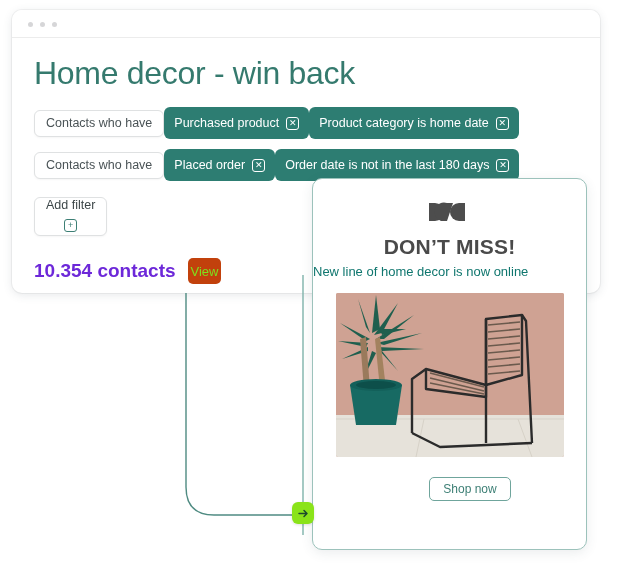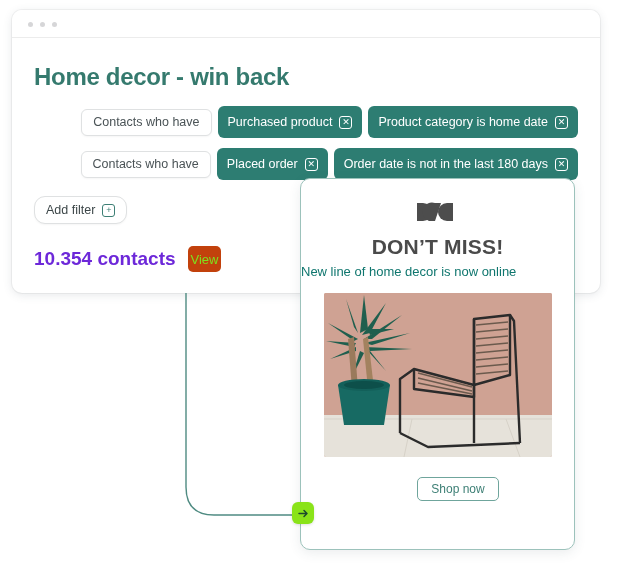--- a/index.html
+++ b/index.html
@@ -42,34 +42,33 @@
   .dot.d2 { left: 28px; }
   .dot.d3 { left: 40px; }
 
   #panel-body {
     position: absolute;
     left: 0; top: 28px; right: 0; bottom: 0;
     padding: 18px 22px 0 22px;
   }
 
   #page-title {
-    font-size: 24px;
-    font-weight: bold;
+    font-size: 32px;
+    font-weight: normal;
     color: #357a6e;
     letter-spacing: -0.3px;
-    margin: 8px 0 16px 0;
+    margin: 0 0 16px 0;
     line-height: 1.1;
   }
 
   .filter-row {
     display: flex;
     align-items: center;
-    gap: 6px;
+    gap: 0;
     margin-bottom: 10px;
-    justify-content: flex-end;
   }
   .pill-plain {
     display: inline-flex;
     align-items: center;
     height: 27px;
     padding: 0 11px;
     border: 1px solid #dfe1e2;
     border-radius: 6px;
     background: #fff;
     color: #4a5356;
@@ -104,29 +103,30 @@
   #action-row {
     display: flex;
     align-items: center;
     gap: 9px;
     margin-top: 16px;
   }
   .btn-outline-gray {
     display: inline-flex;
     align-items: center;
     gap: 7px;
-    height: 28px;
+    height: 39px;
     padding: 0 11px;
     border: 1px solid #dfe1e2;
-    border-radius: 11px;
+    border-radius: 6px;
     background: #fff;
     color: #3d4749;
     font-size: 12.5px;
     cursor: pointer;
     box-shadow: 0 1px 2px rgba(0,0,0,0.04);
+    flex-direction: column;
   }
   .btn-outline-teal {
     display: inline-flex;
     align-items: center;
     height: 28px;
     padding: 0 12px;
     border: 1px solid #2d7d72;
     border-radius: 6px;
     background: #fff;
     color: #2d7d72;
@@ -165,21 +165,21 @@
   #connector {
     position: absolute;
     left: 170px; top: 275px;
     width: 180px; height: 260px;
     pointer-events: none;
   }
 
   
   #email-card {
     position: absolute;
-    left: 300px; top: 178px;
+    left: 312px; top: 178px;
     width: 275px; height: 372px;
     background: #ffffff;
     border: 1px solid #9cc2bb;
     border-radius: 10px;
     box-shadow: 0 3px 12px rgba(60,80,90,0.10);
     overflow: hidden;
   }
   #email-logo {
     display: flex;
     justify-content: center;

